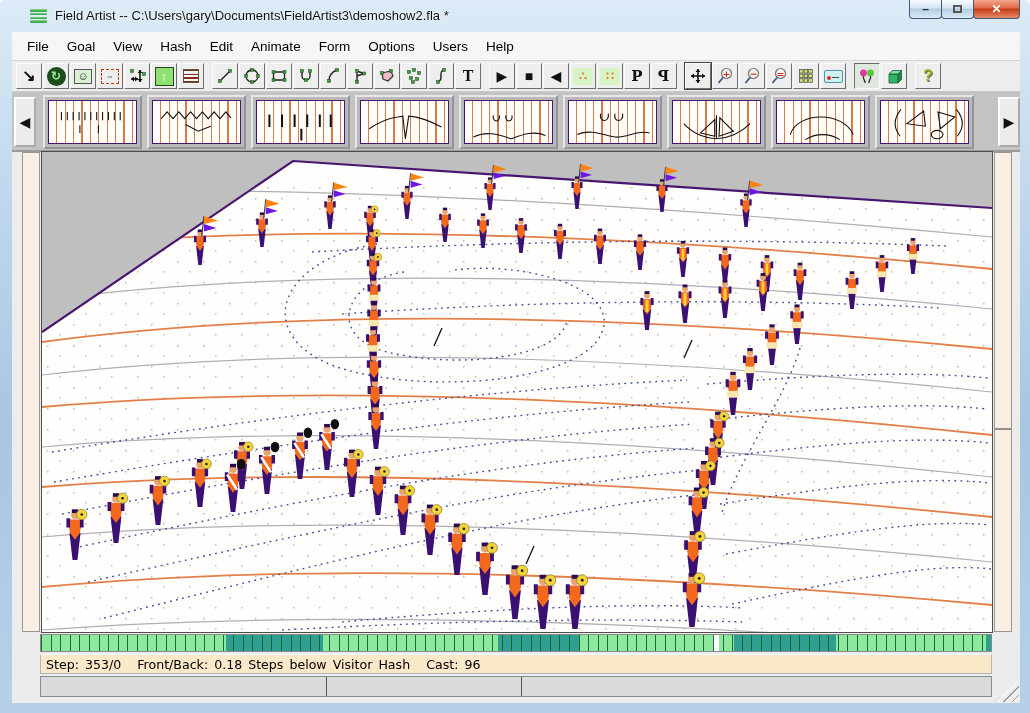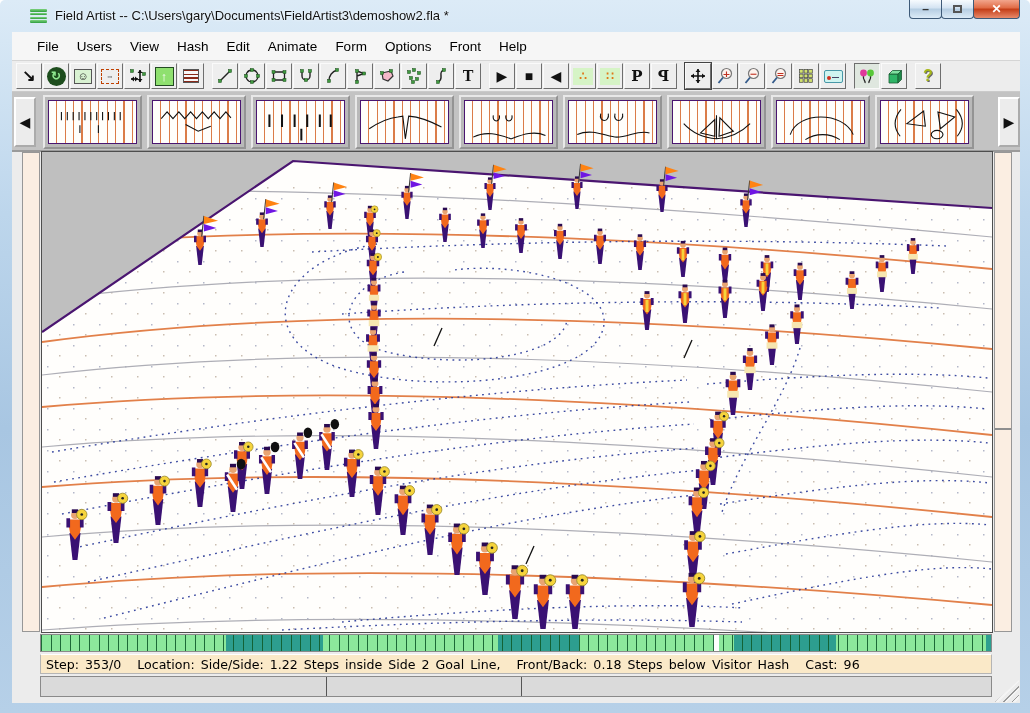--- a/index.html
+++ b/index.html
@@ -18,21 +18,21 @@
   .winbtn { height:19px; border:1px solid #3e5a78; border-top:none; display:flex; align-items:center;
     justify-content:center; border-radius:0 0 4px 4px; margin-left:-1px;
     background:linear-gradient(180deg,#f7fbfe,#d3e3f2 45%,#b5cde2 50%,#dcebf7);
     font-size:12px; color:#333; }
   .winbtn.close { background:linear-gradient(180deg,#f2a58c,#e06a44 45%,#c33c16 50%,#e88a6a);
     color:#fff; font-weight:bold; }
   .maxglyph { width:9px; height:8px; border:2px solid #555; background:transparent; }
   
   .client { position:absolute; left:12px; top:32px; width:1008px; height:671px; background:#ececec; }
   .menubar { position:absolute; left:0; top:0; width:100%; height:29px; background:#f6f6f6;
-    border-bottom:1px solid #d5d5d5; display:flex; align-items:center; padding-left:16px; }
+    border-bottom:1px solid #d5d5d5; display:flex; align-items:center; padding-left:6px; }
   .menu-item { padding:4px 9px; font-size:13.5px; color:#000; }
   .toolbar { position:absolute; left:0; top:29px; width:100%; height:31px; background:#ededed;
     border-bottom:1px solid #cacaca; display:flex; align-items:center; padding-left:4px; }
   .tbtn { width:26px; height:26px; flex:0 0 26px; margin-right:1px; background:#eee;
     border:1px solid; border-color:#fafafa #6e6e6e #6e6e6e #fafafa;
     display:flex; align-items:center; justify-content:center; position:relative; overflow:hidden; }
   .tbtn.gap { margin-left:7px; }
   .tbtn.pressed { border-color:#6e6e6e #fafafa #fafafa #6e6e6e; background:#dfe7df; }
   .tbtn.outlined { outline:1px solid #444; }
   .glyph { font-size:14px; color:#111; line-height:1; }
@@ -90,28 +90,28 @@
         </div>
       <div class="winbtn close" style="width:47px">
           <span>✕</span>
         </div>
     </div>
   </div>
 
   <div class="client">
     <div class="menubar" id="menubar">
         <span class="menu-item">File</span>
-        <span class="menu-item">Users</span>
+        <span class="menu-item">Goal</span>
         <span class="menu-item">View</span>
         <span class="menu-item">Hash</span>
         <span class="menu-item">Edit</span>
         <span class="menu-item">Animate</span>
         <span class="menu-item">Form</span>
         <span class="menu-item">Options</span>
-        <span class="menu-item">Front</span>
+        <span class="menu-item">Users</span>
         <span class="menu-item">Help</span>
       </div>
     <div class="toolbar" id="toolbar">
         <div class="tbtn">
           <span class="glyph" style="font-size: 16px; color: rgb(17, 17, 17); font-weight: bold;">↘</span>
         </div>
         <div class="tbtn">
           <div style="width: 19px; height: 19px; border-radius: 50%; background: rgb(29, 77, 29); display: flex; align-items: center; justify-content: center;">
             <span class="glyph" style="font-size: 12px; color: rgb(143, 232, 143); font-weight: bold;">↻</span>
           </div>
@@ -969,21 +969,20 @@
         <div class="tl-seg" style="left: 672px; width: 6px; background: rgb(255, 255, 255);"></div>
         <div class="tl-seg" style="left: 678px; width: 15px; background: rgb(140, 232, 156);"></div>
         <div class="tl-seg" style="left: 693px; width: 102px; background: rgb(45, 158, 143);"></div>
         <div class="tl-seg" style="left: 795px; width: 150px; background: rgb(140, 232, 156);"></div>
         <div class="tl-seg" style="left: 945px; width: 7px; background: rgb(45, 158, 143);"></div>
         <div class="tl-grid"></div>
       </div>
 
     <div class="statusbar">
       <span>Step: 353/0</span>
-      <span>Location: Side/Side: 1.22 Steps inside Side 2 Goal Line,</span>
       <span>Front/Back: 0.18 Steps below Visitor Hash</span>
       <span>Cast: 96</span>
     </div>
 
     <div class="hscroll">
       <div class="tick" style="left:285px"></div>
       <div class="tick" style="left:480px"></div>
     </div>
     <div class="grip"></div>
   </div>

